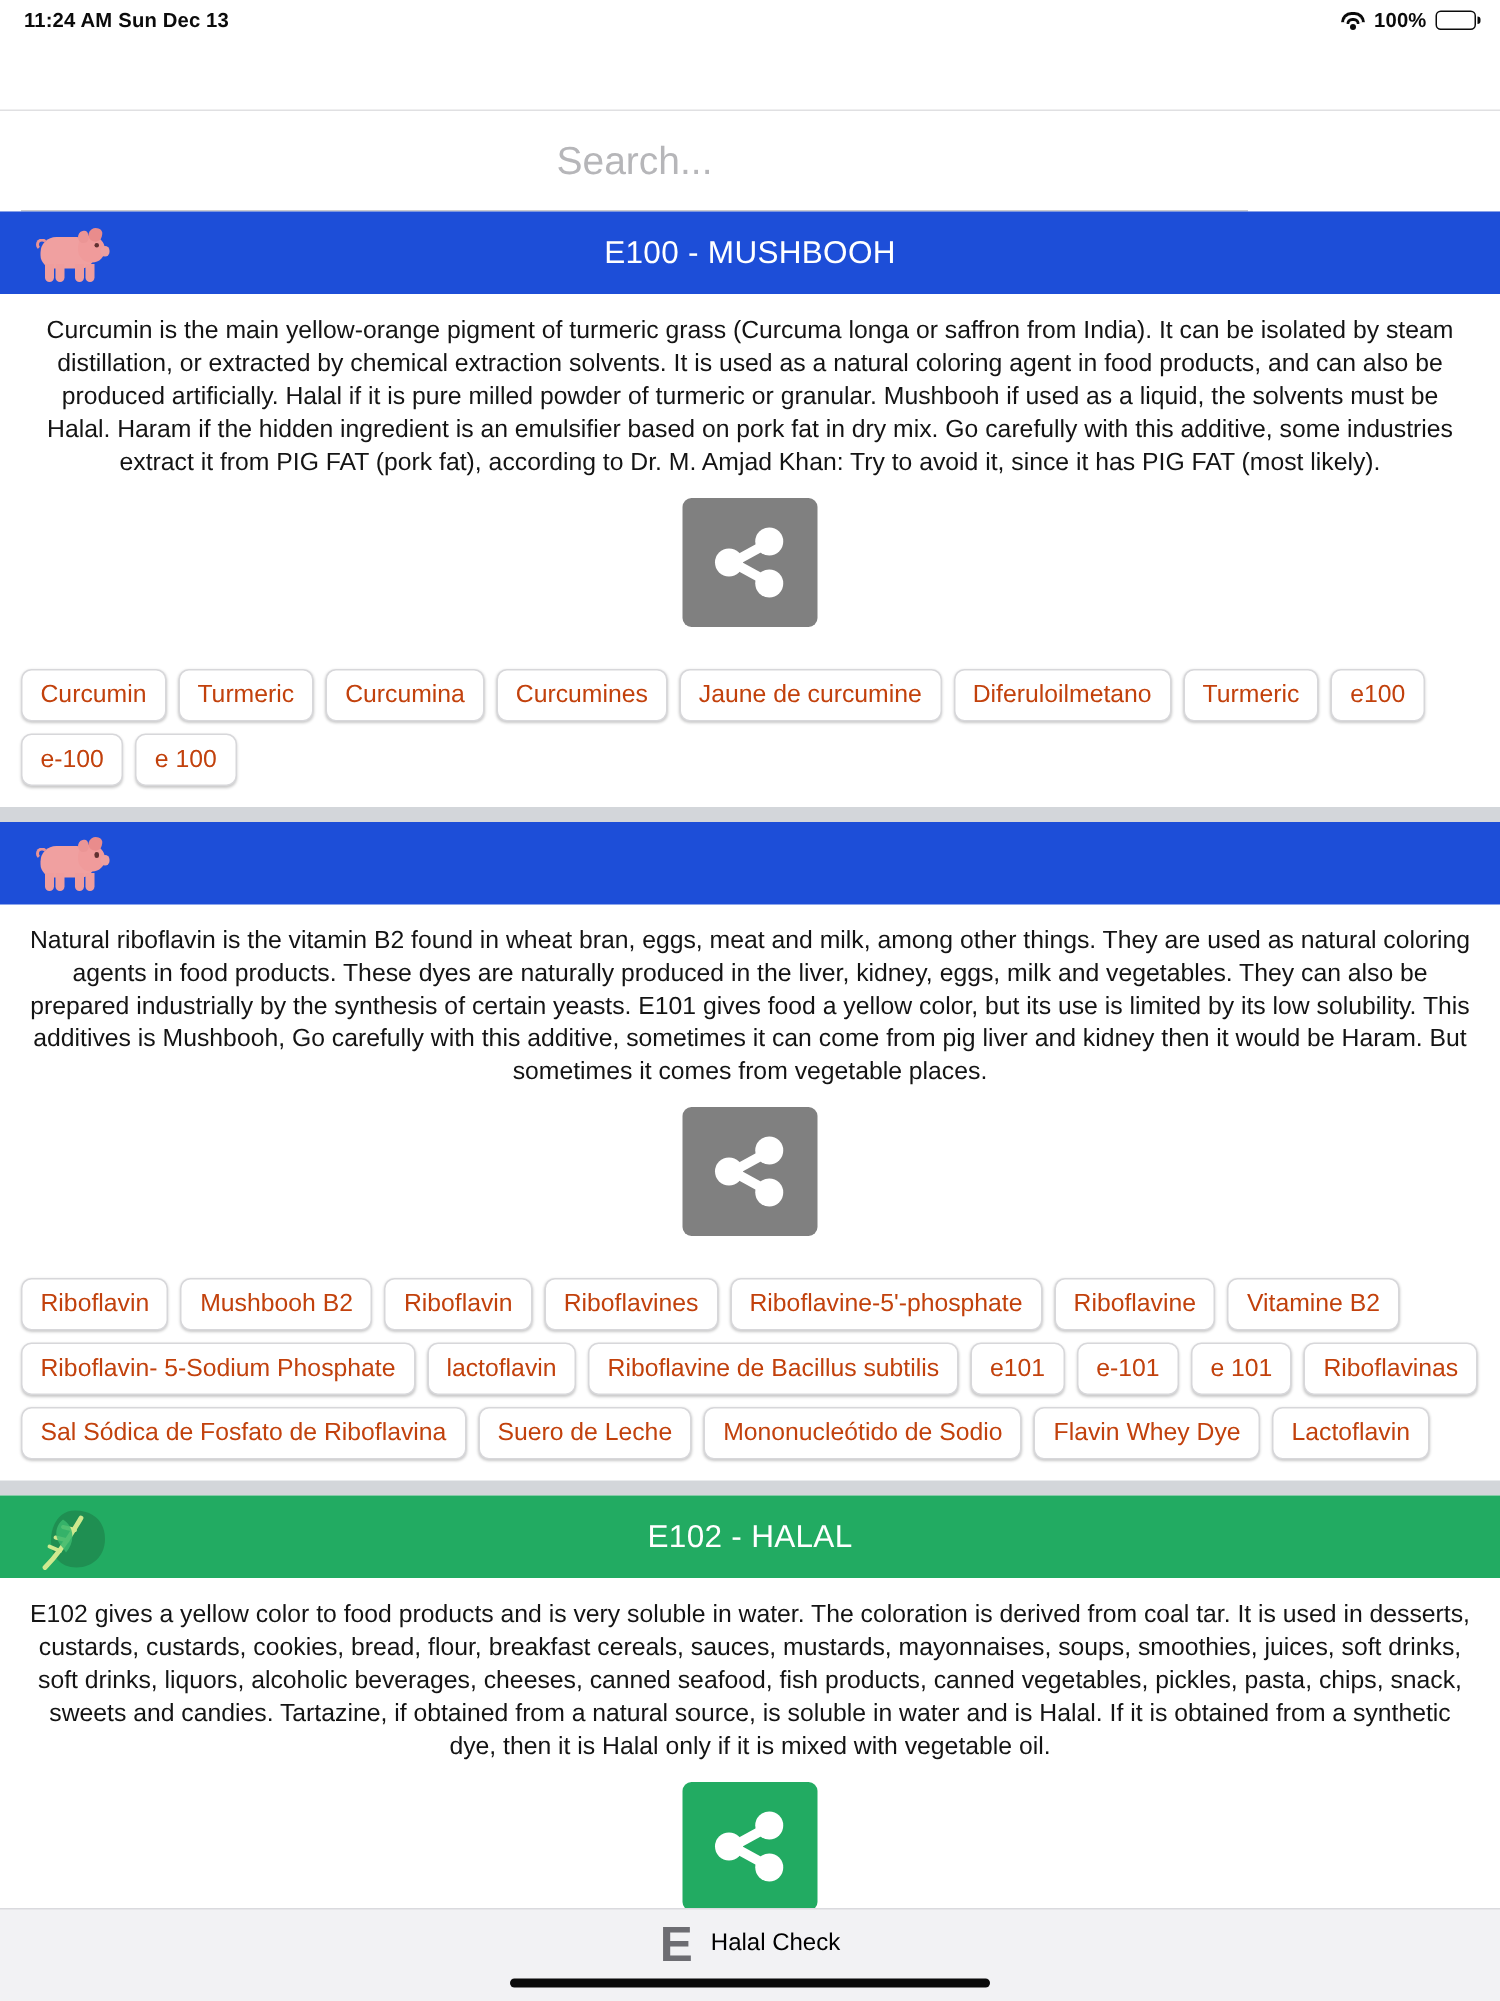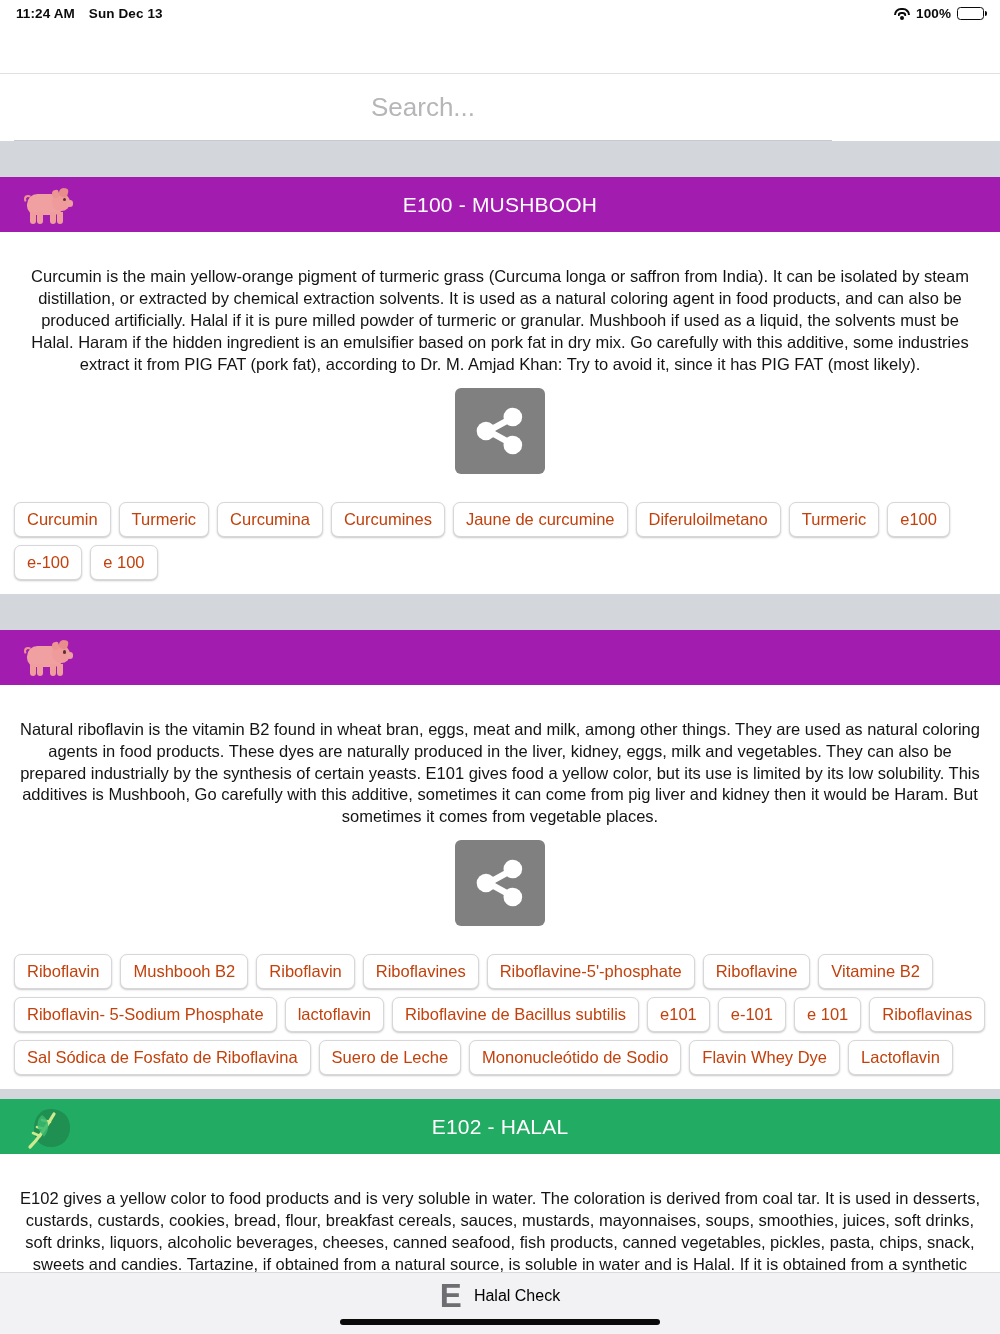--- a/index.html
+++ b/index.html
@@ -26,21 +26,21 @@
     height: 26px;
     background: #ffffff;
     display: flex;
     align-items: center;
     padding: 0 16px;
     font-size: 13.5px;
     font-weight: bold;
     color: #0b0b0b;
     letter-spacing: .1px;
   }
-  .sb-left { display: flex; align-items: center; gap: 14px; }
+  .sb-left { display: flex; align-items: center; gap: 4px; }
   .sb-right { margin-left: auto; display: flex; align-items: center; gap: 6px; }
   .wifi-icon { display: inline-block; width: 17px; height: 13px; position: relative; }
   .wifi-icon i {
     position: absolute; left: 50%; transform: translateX(-50%);
     border: 2px solid #0b0b0b; border-bottom: none;
     border-top-left-radius: 40px; border-top-right-radius: 40px;
   }
   .wifi-icon i.w1 { width: 16px; height: 7px; top: 1px; }
   .wifi-icon i.w2 { width: 9px;  height: 4px; top: 5px; }
   .wifi-icon i.w3 {
@@ -76,21 +76,21 @@
   
   .scroll { background: #d3d6da; }
   .card { background: #ffffff; margin-bottom: 10px; }
 
   .card-header {
     height: 55px;
     display: flex; align-items: center;
     position: relative;
     padding: 0 14px;
   }
-  .card-header.mushbooh { background: #a21caf; margin-top: 36px; }
+  .card-header.mushbooh { background: #1d4ed8; }
   .card-header.halal    { background: #22ab62; }
 
   .badge-icon { width: 62px; height: 48px; position: relative; flex: 0 0 auto; }
 
   
   .pig { position: absolute; left: 8px; top: 6px; width: 50px; height: 38px; }
   .pig .body {
     position: absolute; left: 5px; top: 7px; width: 36px; height: 21px;
     background: #f0a0a0; border-radius: 14px 16px 12px 12px;
   }
@@ -128,21 +128,21 @@
   .leaf { position: absolute; left: 6px; top: 3px; width: 52px; height: 44px; }
 
   .card-title {
     position: absolute; left: 0; right: 0; text-align: center;
     color: #ffffff; font-size: 21px; letter-spacing: .2px;
     pointer-events: none;
   }
 
   .card-body { padding: 14px 18px 6px; }
   .card-desc {
-    font-size: 16.5px; line-height: 1.33; color: #141414; text-align: center; margin-top: 20px;
+    font-size: 16.5px; line-height: 1.33; color: #141414; text-align: center;
   }
 
   .share-row { display: flex; justify-content: center; padding: 12px 0 14px; }
   .share-btn {
     width: 90px; height: 86px; border-radius: 6px;
     display: flex; align-items: center; justify-content: center;
     cursor: pointer; border: none;
   }
   .share-btn.grey  { background: #808080; }
   .share-btn.green { background: #22ab62; }

